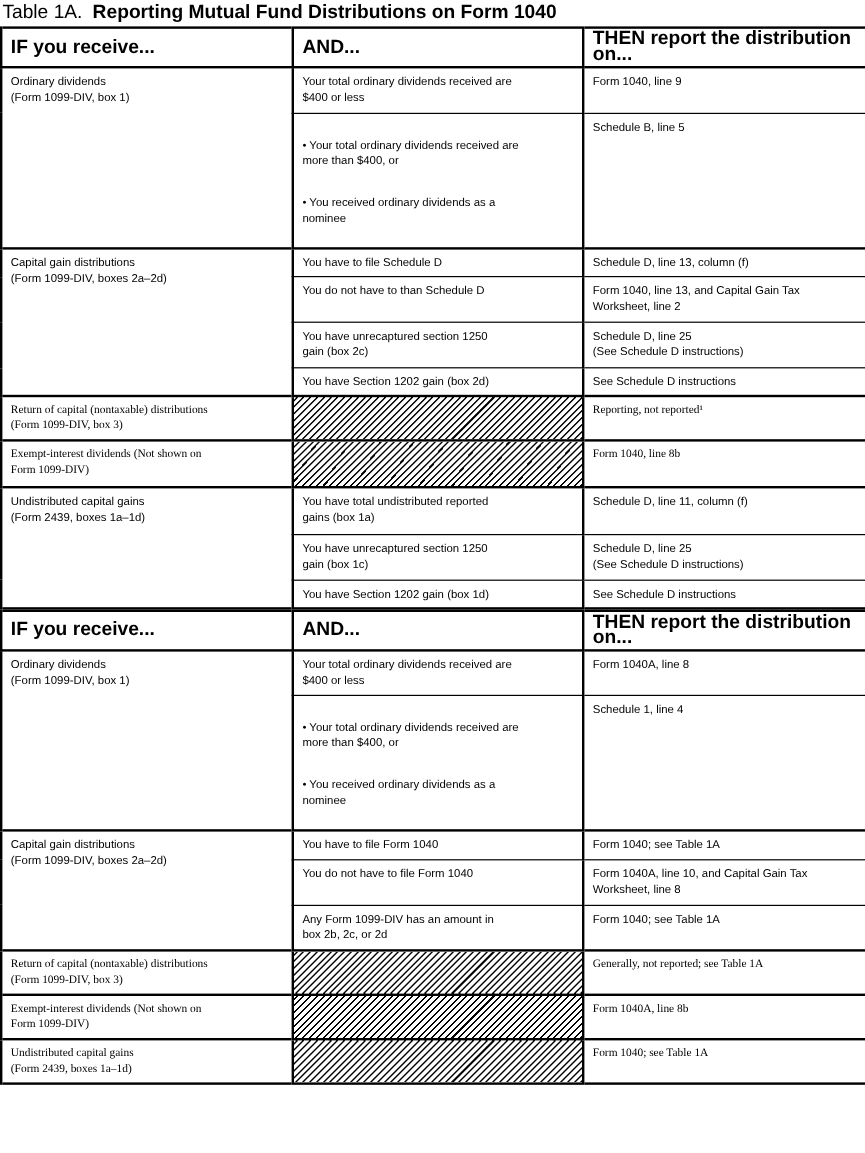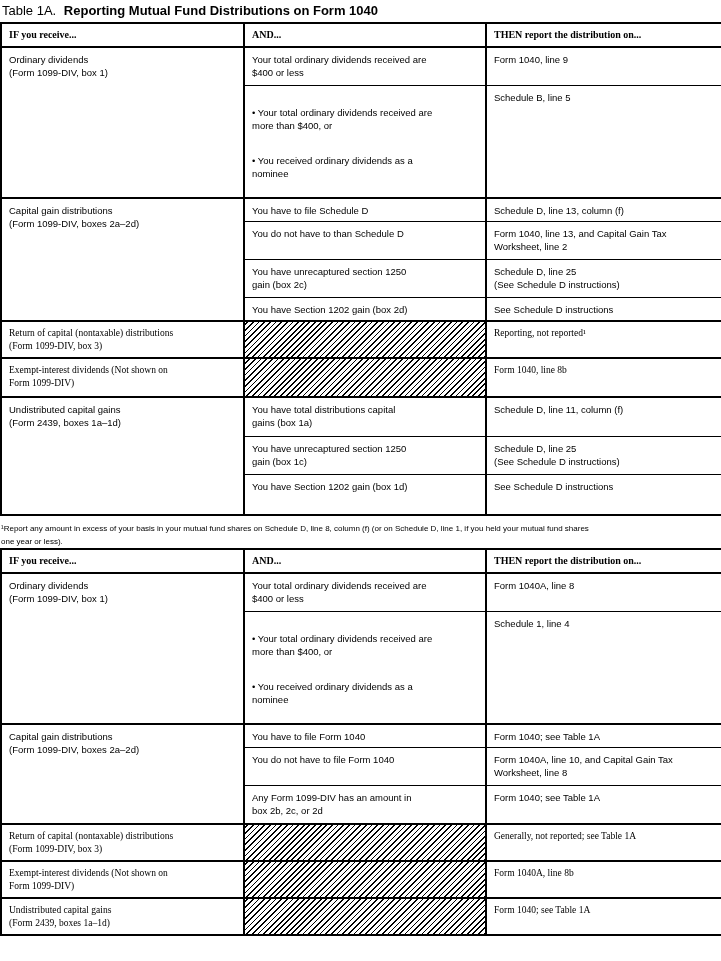--- a/index.html
+++ b/index.html
@@ -9,21 +9,21 @@
     min-height: 961px;
     background: #ffffff;
     color: #000000;
     font-family: "Liberation Sans", sans-serif;
     box-sizing: border-box;
     padding-top: 3px;
     overflow: hidden;
   }
   .tbl-title {
     margin: 0 0 4px 2px;
-    font-size: 13px;
+    font-size: 16px;
     line-height: 15px;
     white-space: nowrap;
   }
   .tbl-title .t-label { font-weight: normal; }
   .tbl-title .t-bold  { font-weight: bold; margin-left: 4px; }
 
   table.grid {
     border-collapse: collapse;
     table-layout: fixed;
     width: 721px;
@@ -36,26 +36,25 @@
     font-size: 9.5px;
     line-height: 13px;
     padding: 5px 6px 4px 7px;
     vertical-align: top;
     text-align: left;
     white-space: pre-line;
     overflow: hidden;
   }
   table.grid th {
     font-weight: bold;
-    font-size: 10px;
+    font-size: 16px;
     vertical-align: middle;
     padding-top: 2px;
     padding-bottom: 3px;
     border-bottom-width: 2px;
-    font-family: Liberation Serif, serif;
   }
   tr.group-start td { border-top-width: 2px; }
   td.ifcell { vertical-align: middle; }
   td.hatch {
     padding: 0;
     background: repeating-linear-gradient(315deg, #000 0px, #000 1.2px, #fff 1.2px, #fff 4px);
   }
   td.vmid { vertical-align: middle; font-family: Liberation Serif, serif; }
   .bullet-item { margin: 2px 0 7px 0; }
   .bullet-item:last-child { margin-bottom: 0; }
@@ -135,39 +134,37 @@
     </tr>
     <tr style="height:39px" class="group-start">
       <td class="vmid">Exempt-interest dividends (Not shown on
 Form 1099-DIV)</td>
       <td class="hatch"></td>
       <td class="vmid">Form 1040, line 8b</td>
     </tr>
     <tr style="height:39px" class="group-start">
       <td class="ifcell" rowspan="3">Undistributed capital gains
 (Form 2439, boxes 1a–1d)</td>
-      <td>You have total distributions capital
+      <td>You have total undistributed reported
 gains (box 1a)</td>
       <td>Schedule D, line 11, column (f)</td>
     </tr>
     <tr style="height:38px">
       <td>You have unrecaptured section 1250
 gain (box 1c)</td>
       <td>Schedule D, line 25
 (See Schedule D instructions)</td>
     </tr>
-    <tr style="height:41px">
+    <tr style="height:23px">
       <td>You have Section 1202 gain (box 1d)</td>
       <td>See Schedule D instructions</td>
     </tr>
   </tbody>
     </table>
 
-  <div class="footnote">¹Report any amount in excess of your basis in your mutual fund shares on Schedule D, line 8, column (f) (or on Schedule D, line 1, if you held your mutual fund shares
-one year or less).</div>
 
 
   <table class="grid">
     <colgroup>
         <col style="width:243px">
         <col style="width:242px">
         <col style="width:236px">
       </colgroup>
     <tbody>
         <tr style="height:24px">

